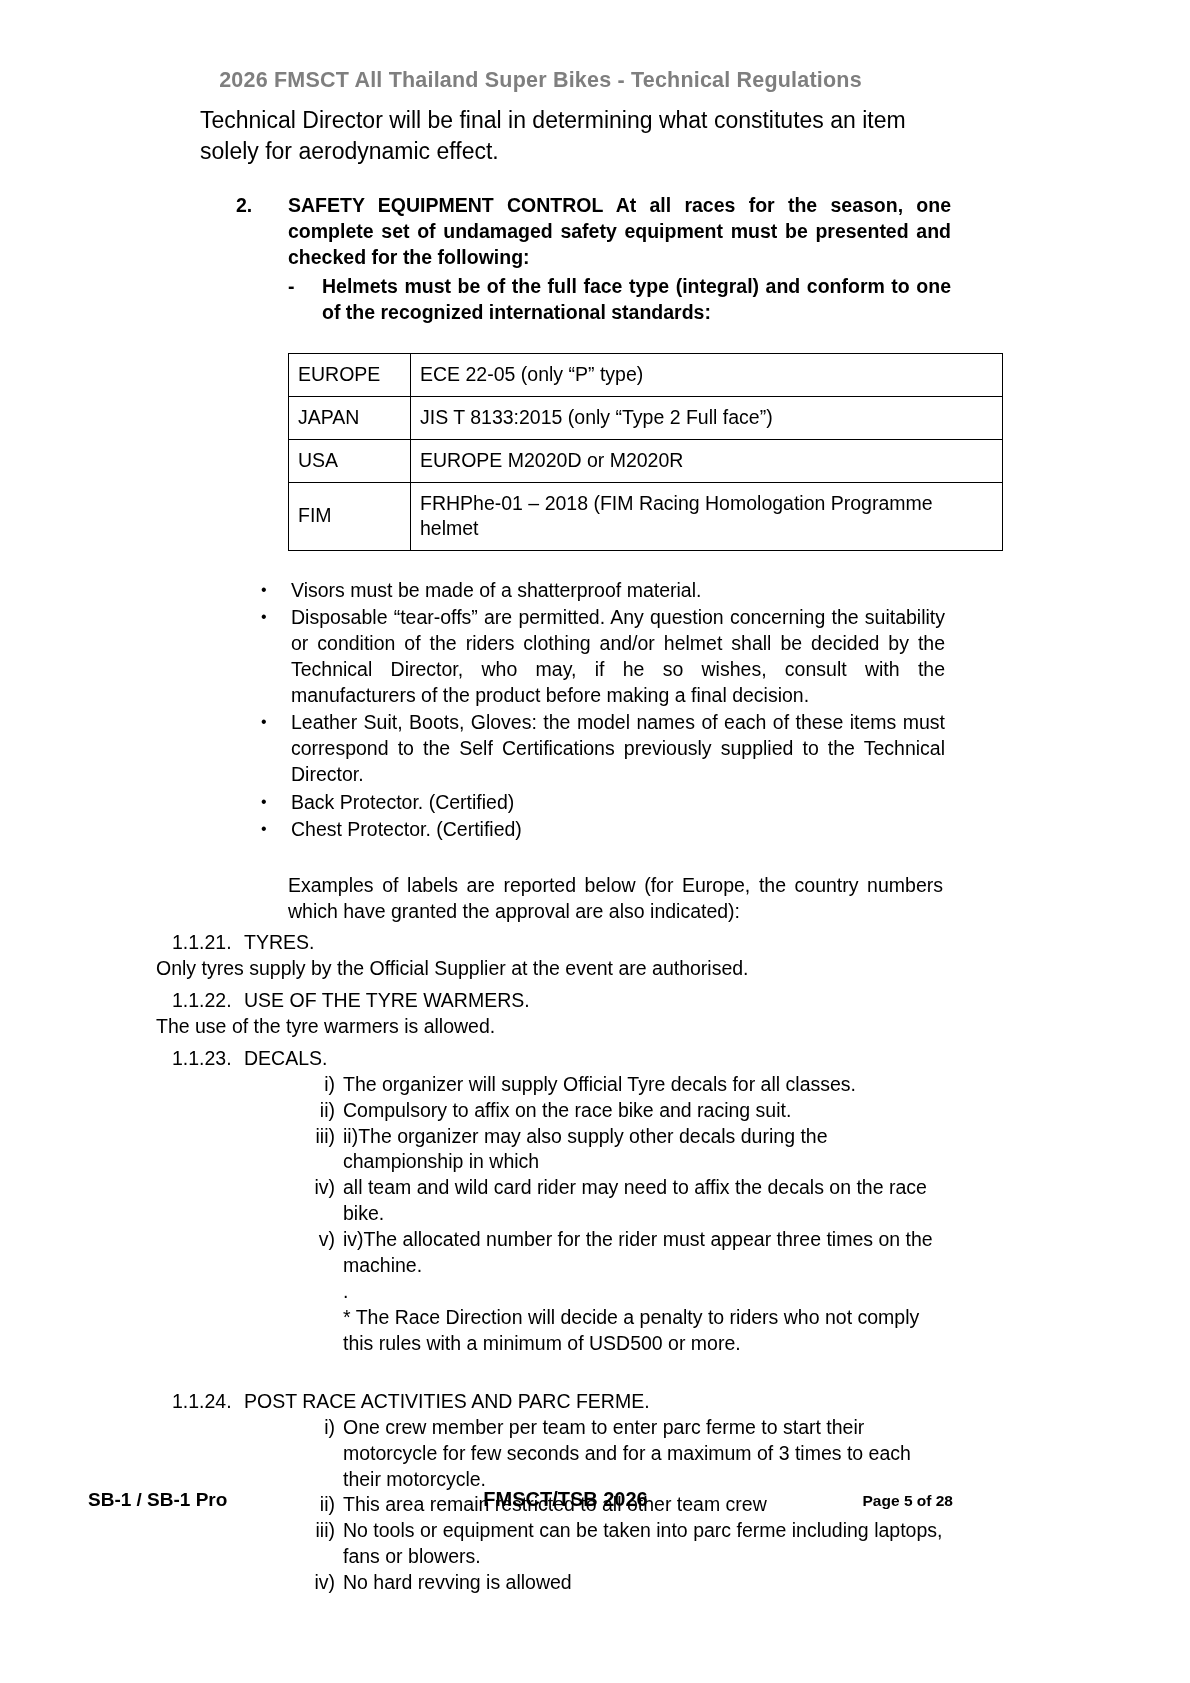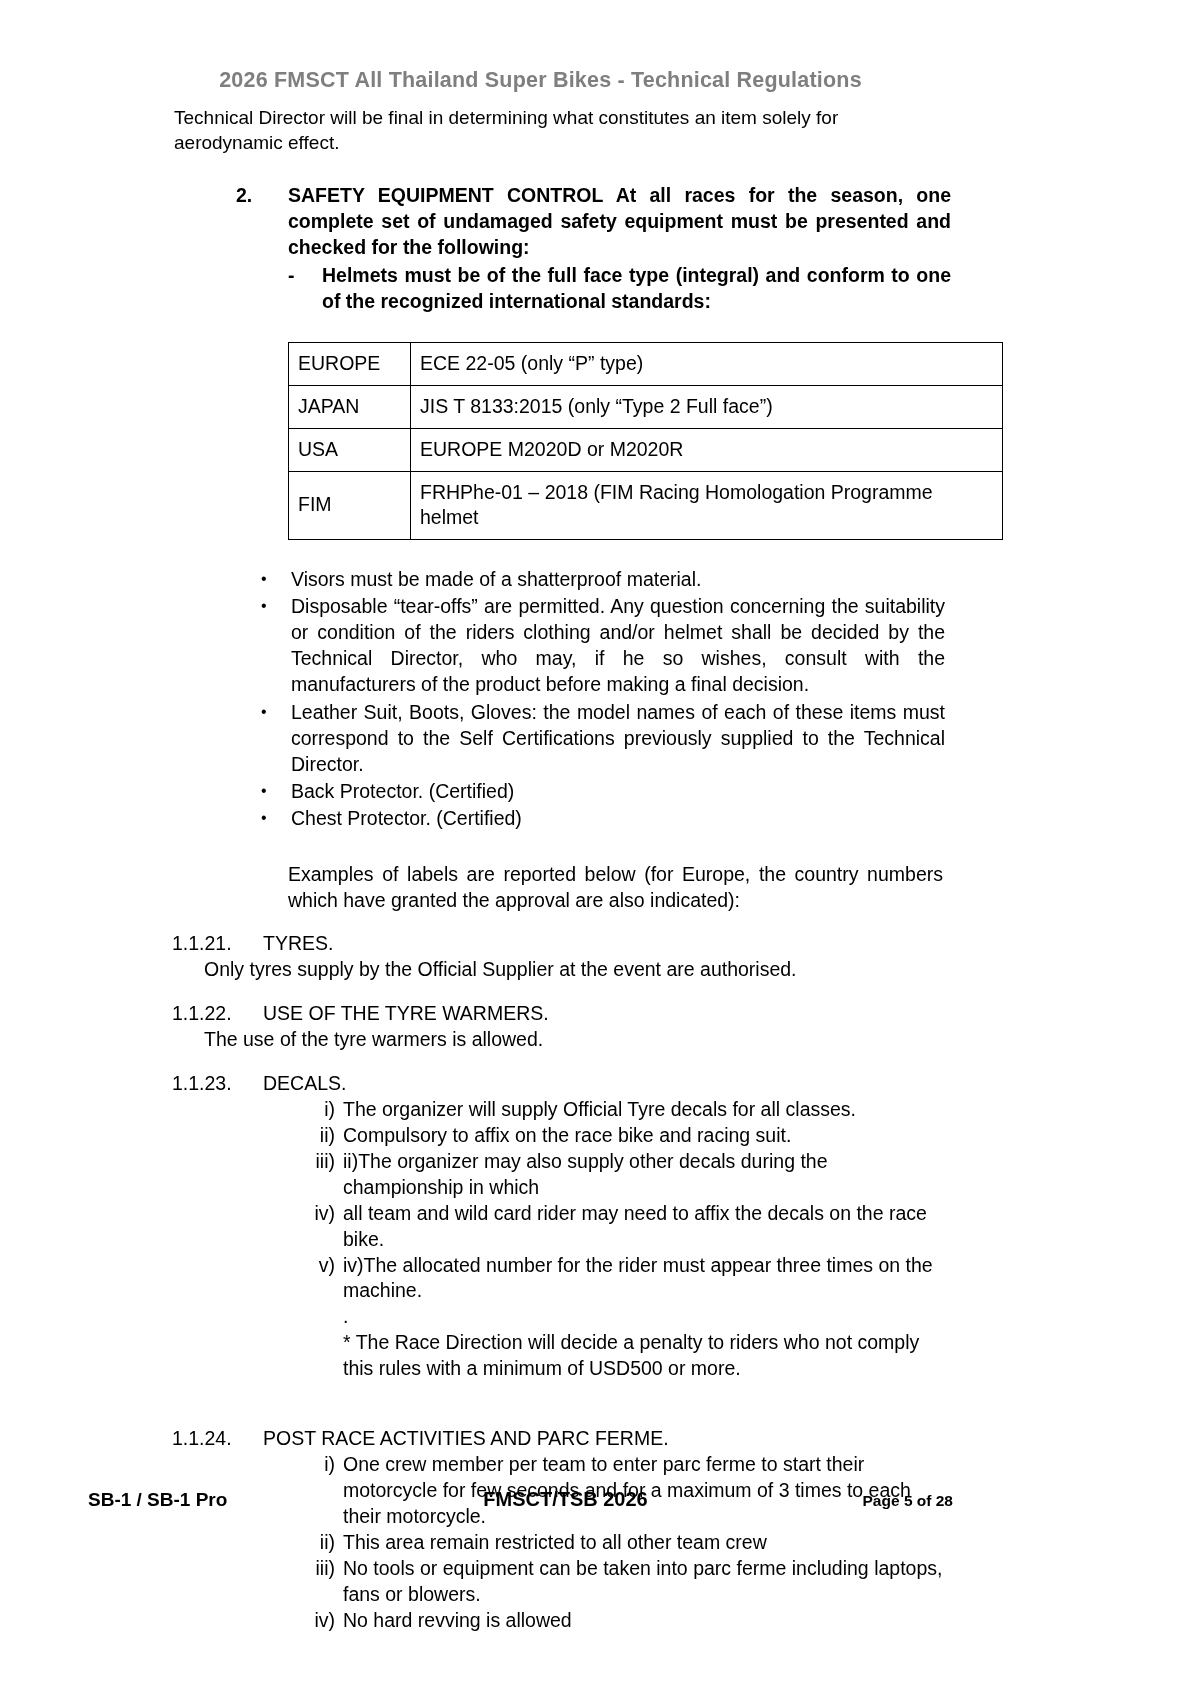--- a/index.html
+++ b/index.html
@@ -27,23 +27,23 @@
   .doc-header {
     text-align: center;
     font-size: 21.5px;
     font-weight: bold;
     color: #7f7f7f;
     letter-spacing: 0.2px;
     margin: 18px 0 12px 0;
     padding-left: 40px;
   }
   .indent-intro {
-    margin-left: 86px;
+    margin-left: 112px;
     margin-right: 12px;
-    font-size: 19px;
+    font-size: 23px;
     line-height: 1.33;
   }
 
   
   .item2 {
     display: flex;
     margin-left: 148px;
     margin-top: 26px;
     font-weight: bold;
     font-size: 19.5px;
@@ -127,32 +127,31 @@
     text-align: justify;
     padding-right: 10px;
   }
 
   
   .clause {
     display: flex;
     font-size: 19.5px;
     line-height: 1.33;
     margin-left: 84px;
-    margin-top: 18px;
-    gap: 19px;
+    margin-top: 6px;
   }
   .clause .cnum {
     flex: 0 0 72px;
     width: 72px;
   }
   .clause .ctitle {
     flex: 1 1 auto;
   }
   .clause-body {
-    margin-left: 116px;
+    margin-left: 68px;
     font-size: 19.5px;
     line-height: 1.33;
   }
 
   
   .roman {
     margin: 0;
     padding: 0;
     list-style: none;
   }

